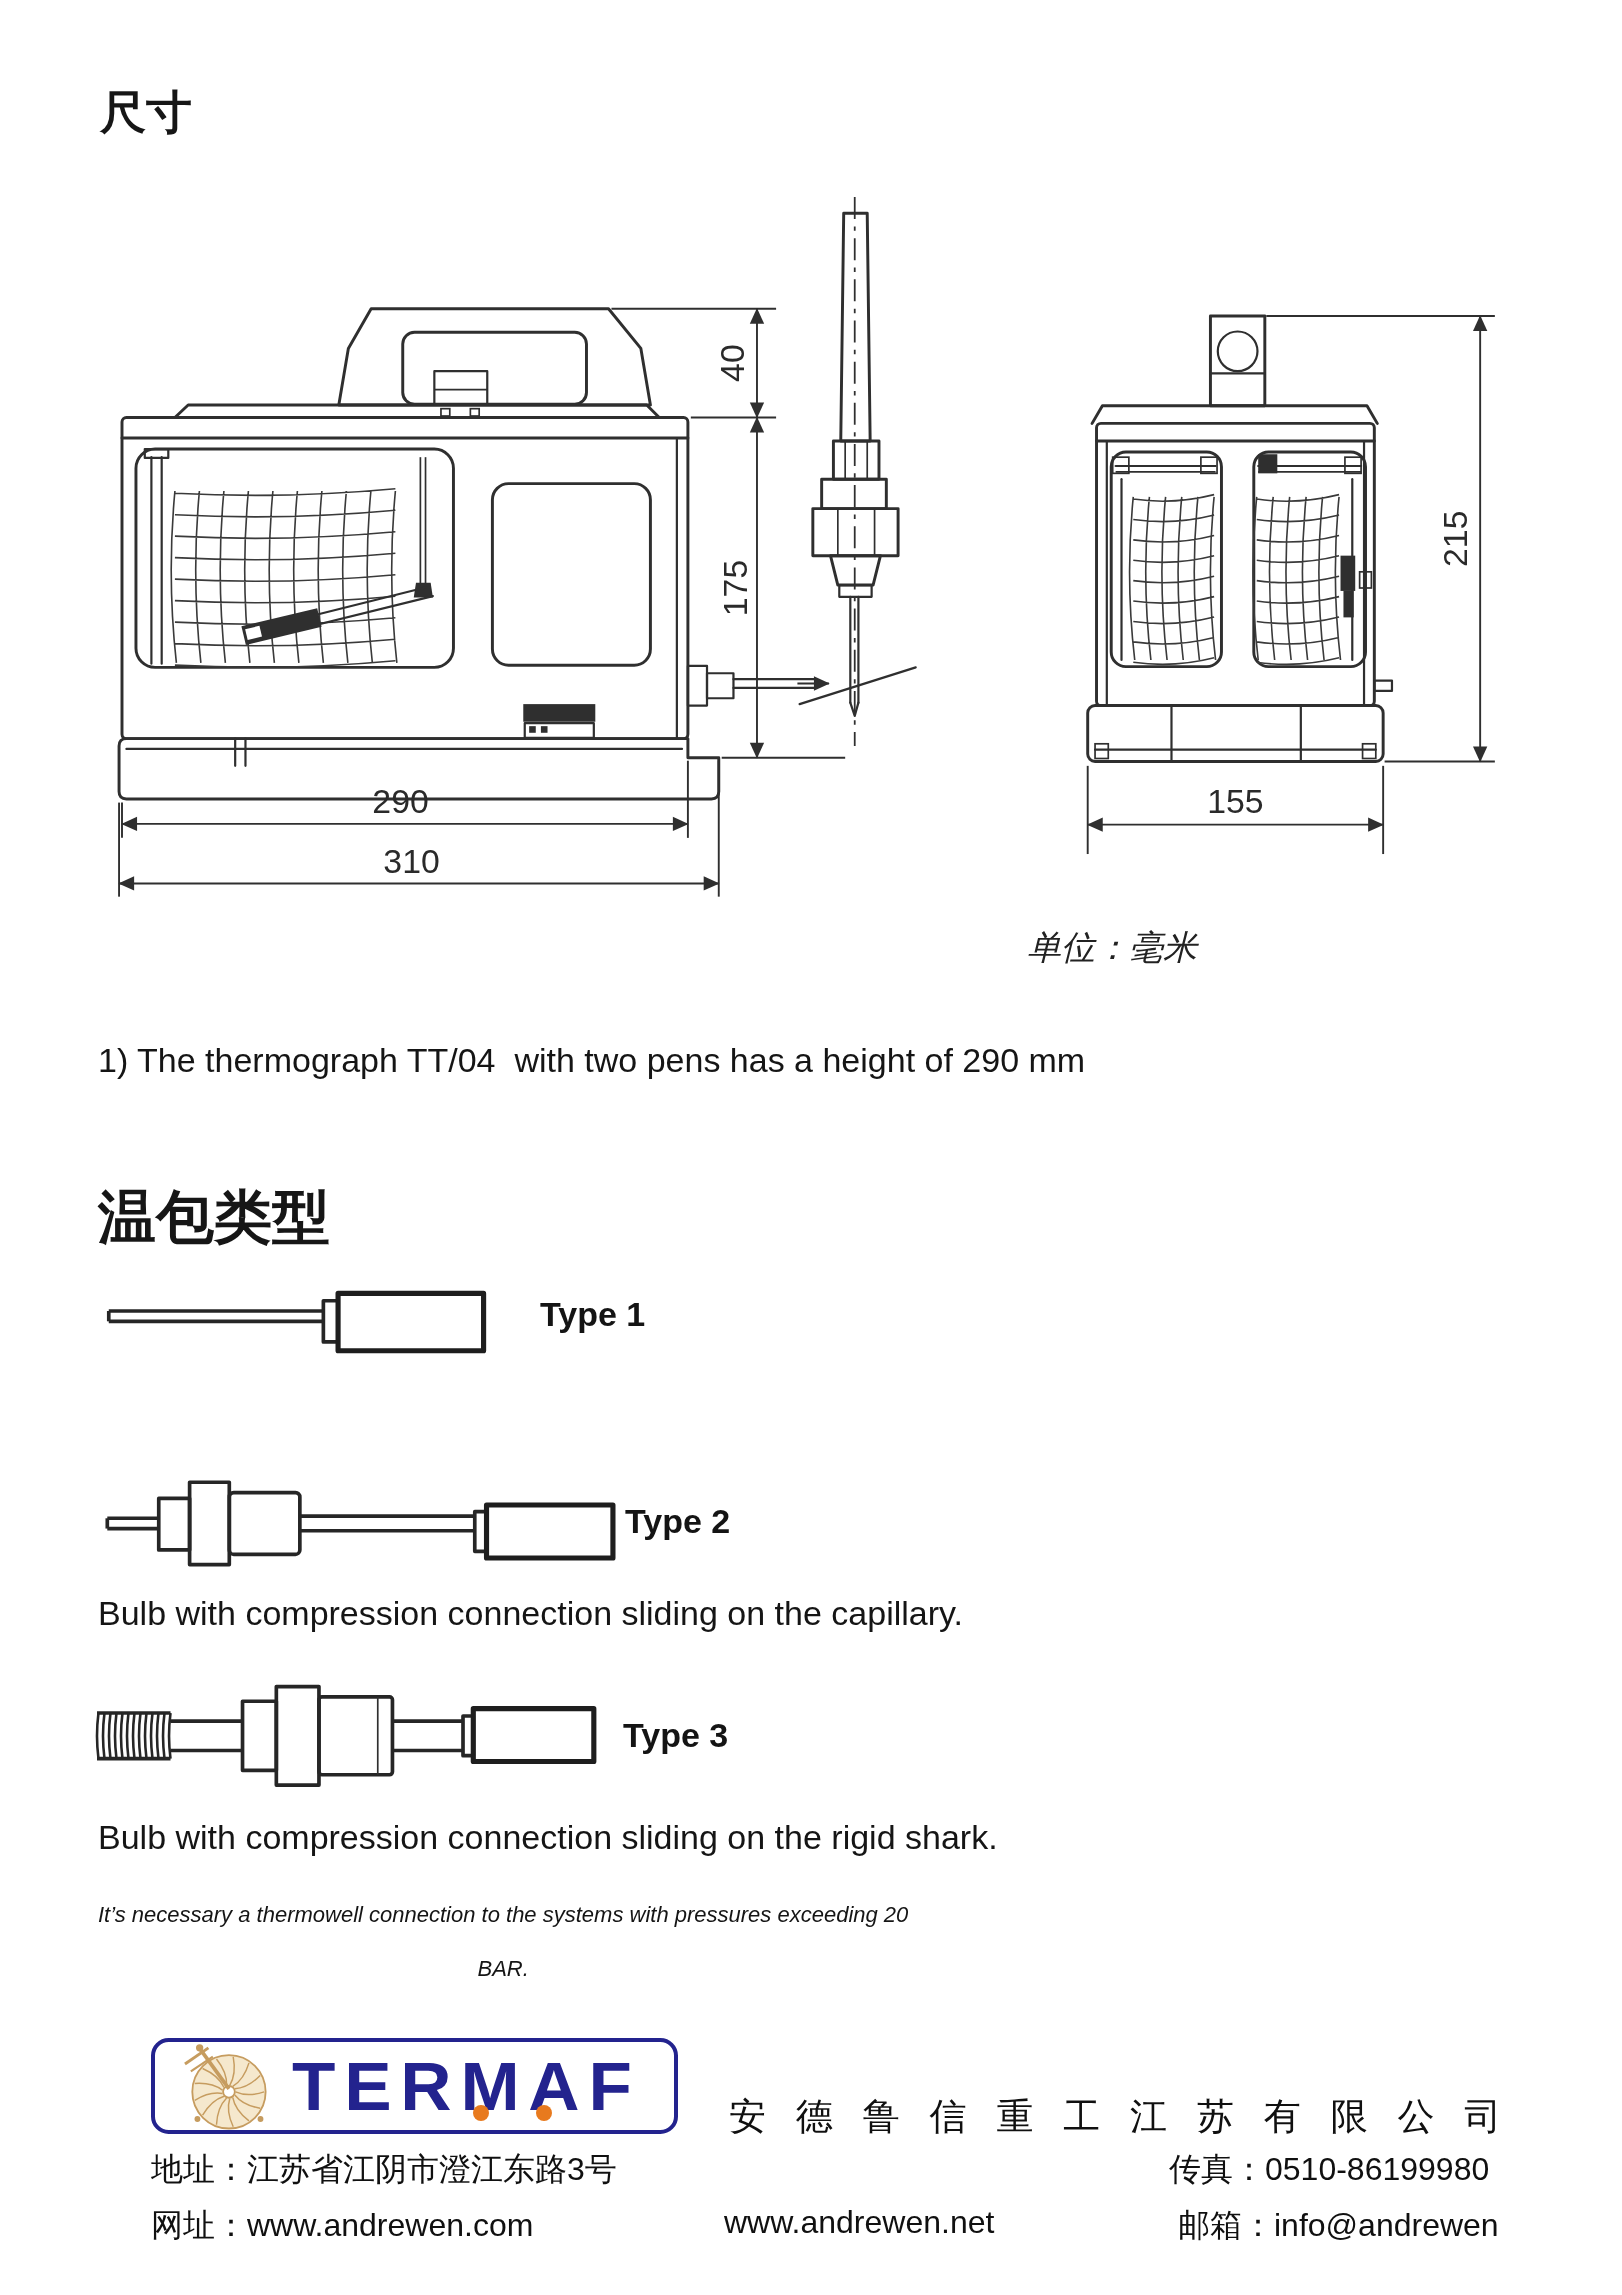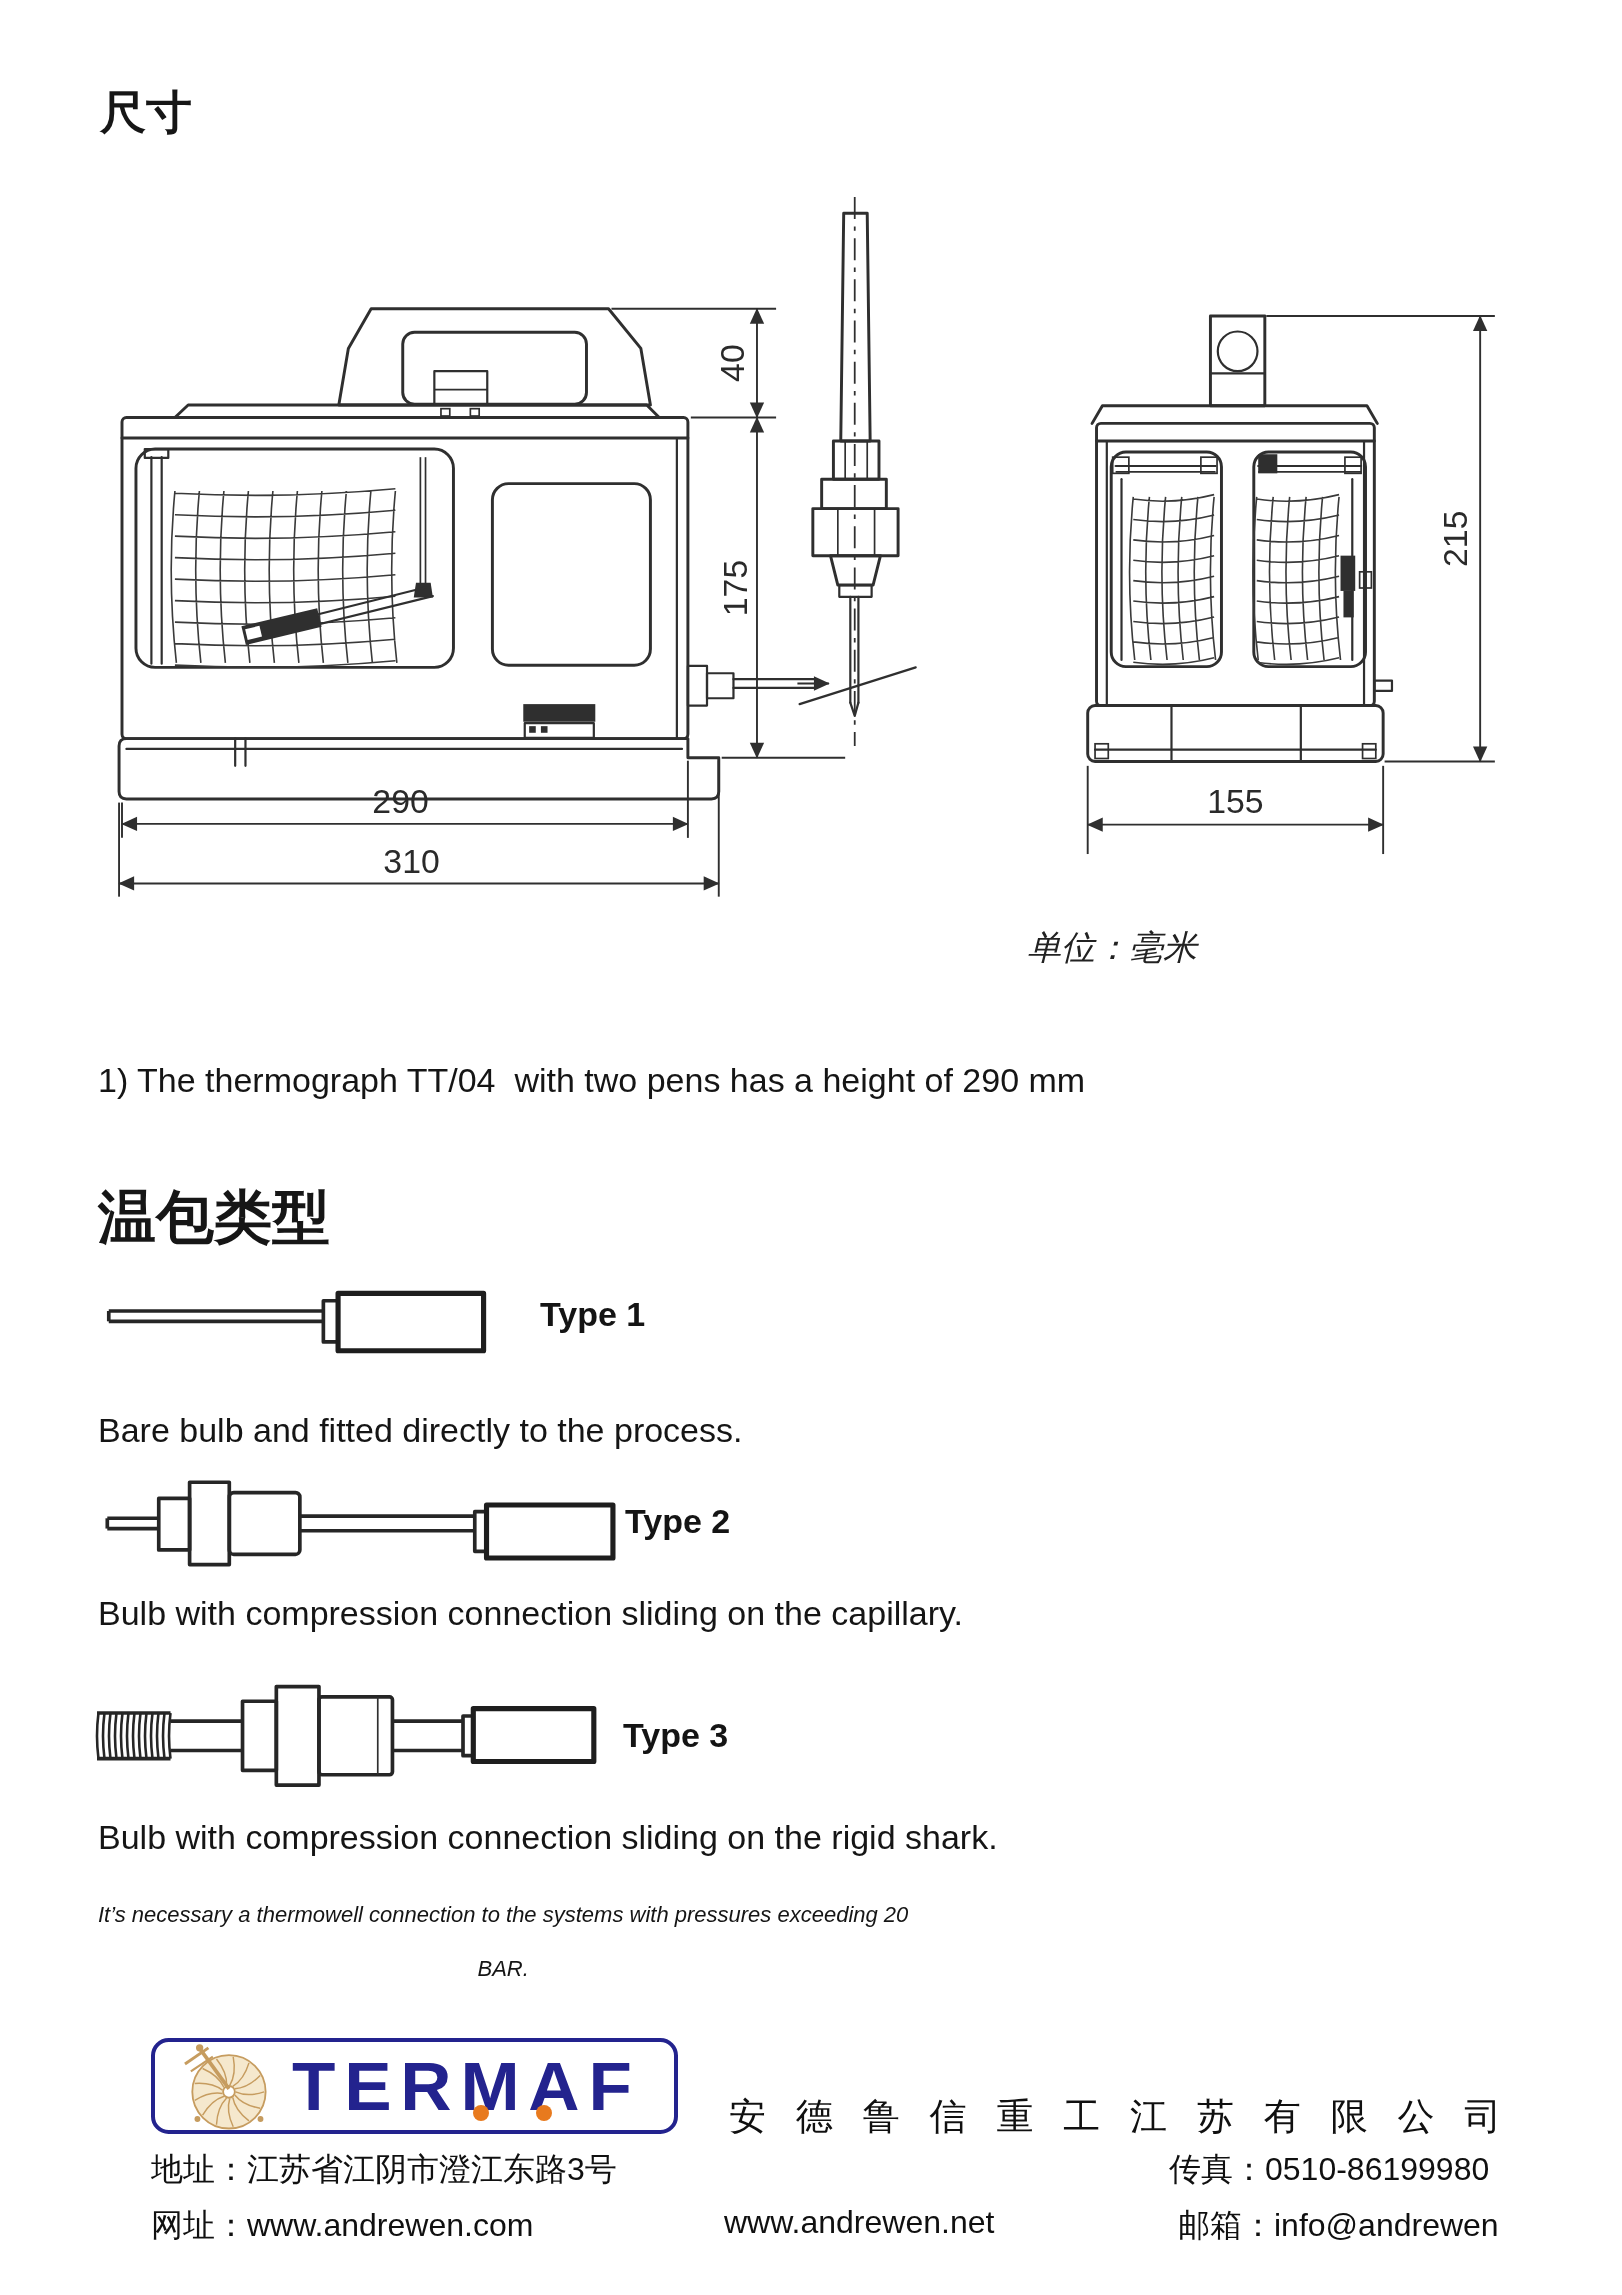--- a/index.html
+++ b/index.html
@@ -5,21 +5,21 @@
   html,body{margin:0;padding:0;background:#9a9a9a;}
   .page{position:relative;width:1622px;height:2295px;background:#ffffff;overflow:hidden;
         font-family:"Liberation Sans",sans-serif;color:#111;text-align:center;}
   .abs{position:absolute;}
   .h-cn{font-family:"Liberation Serif","DejaVu Serif",serif;font-weight:bold;color:#161616;}
   #heading-dimensions{left:100px;top:82px;font-size:46px;}
   #heading-bulb-types{left:98px;top:1179px;font-size:58px;}
   #units-note{left:1027px;top:925px;font-family:"Liberation Serif","DejaVu Serif",serif;
               font-style:italic;font-size:34px;color:#222;}
   .bodytext{left:98px;font-size:34px;color:#151515;white-space:pre;}
-  #note-line{top:1041px;margin-top:20px;}
+  #note-line{top:1041px;}
   #desc-type1{top:1411px;}
   #desc-type2{top:1594px;}
   #desc-type3{top:1818px;}
   #warning{left:98px;top:1888px;font-size:22px;font-style:italic;line-height:54px;color:#151515;}
   .type-label{font-size:34px;font-weight:bold;color:#141414;white-space:pre;}
   #type1-label{left:540px;top:1295px;}
   #type2-label{left:625px;top:1502px;}
   #type3-label{left:623px;top:1716px;}
   svg{position:absolute;left:0;}
   svg .ln{fill:none;stroke:#2f2f2f;stroke-width:4;stroke-linejoin:round;stroke-linecap:round;}
@@ -238,21 +238,20 @@
       <line class="t-ln" x1="534" y1="681" x2="630" y2="681"></line>
       <rect class="t-ln" x="630" y="634" width="14" height="54" fill="none"></rect>
       <rect class="t-thick" x="644" y="624" width="164" height="72" fill="none"></rect>
     </g>
   </svg>
 
   <div class="abs type-label" id="type1-label">Type 1</div>
   <div class="abs type-label" id="type2-label">Type 2</div>
   <div class="abs type-label" id="type3-label">Type 3</div>
 
-  <div class="abs bodytext" id="desc-type1">Bare bulb and fitted directly to the process.</div>
   <div class="abs bodytext" id="desc-type2">Bulb with compression connection sliding on the capillary.</div>
   <div class="abs bodytext" id="desc-type3">Bulb with compression connection sliding on the rigid shark.</div>
 
   <div class="abs" id="warning">
     <div>It’s necessary a thermowell connection to the systems with pressures exceeding 20</div>
     <div>BAR.</div>
   </div>
 
   <div class="abs" id="logo-box">
     <svg id="logo-art" style="left:0;top:0;" width="519" height="88" viewBox="0 0 706 120">

